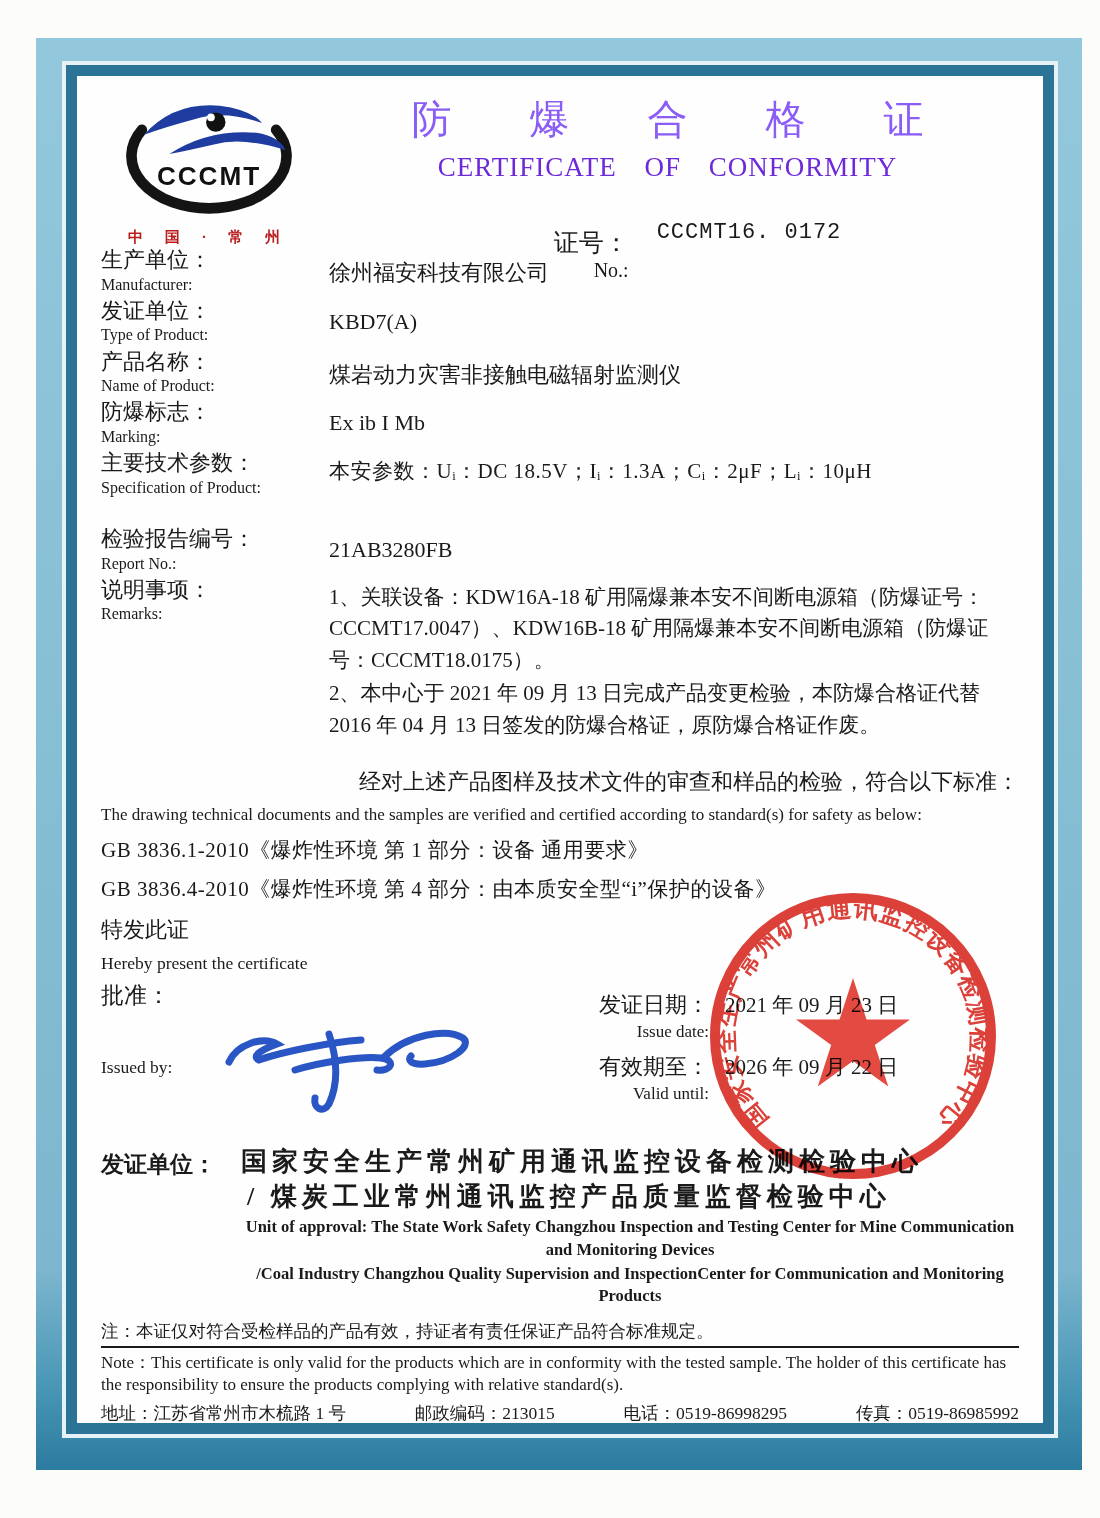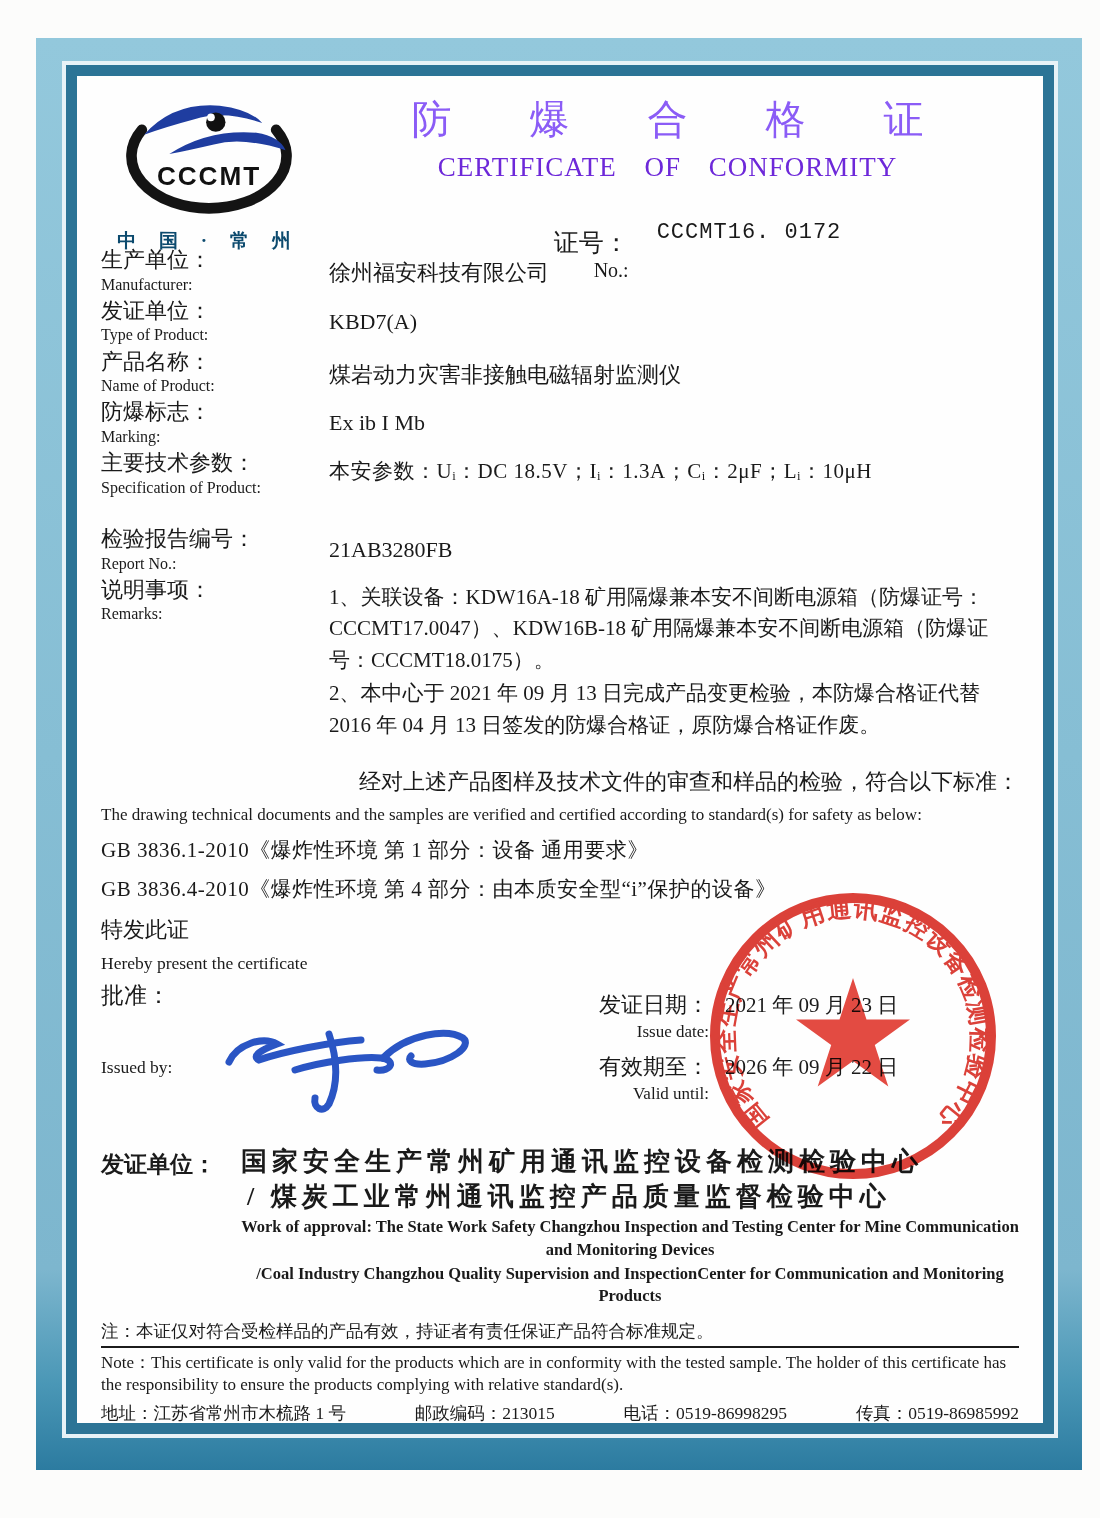--- a/index.html
+++ b/index.html
@@ -7,21 +7,21 @@
   .page { position:relative; width:1100px; height:1518px; background:#fcfcfb; overflow:hidden; }
   .mat { position:absolute; left:36px; top:38px; width:1046px; height:1432px;
          background:linear-gradient(180deg,#93c8dc 0%,#86bed4 50%,#7db6ce 86%,#4a97b6 94%,#2c7ba0 100%); }
   .frame { position:absolute; left:30px; top:27px; right:28px; bottom:36px;
            background:#fefefe; border:11px solid #2c7496; box-shadow:0 0 0 4px #e7f2f7;
            padding:12px 24px 10px 24px; overflow:hidden; }
 
   
   .header { display:flex; height:150px; }
   .logo-block { width:215px; text-align:center; padding-top:6px; }
-  .logo-caption { font-size:19px; letter-spacing:9px; font-weight:bold; margin-top:2px; color:#0c4a6e; }
+  .logo-caption { font-size:15px; letter-spacing:9px; font-weight:bold; margin-top:2px; color:#b91c1c; }
   .title-block { flex:1; text-align:center; padding-top:4px; }
   .title-cn { font-size:40px; letter-spacing:34px; text-indent:34px; white-space:nowrap; color:#8b5cf6; }
   .title-en { font-size:27px; word-spacing:20px; letter-spacing:1px; margin-top:5px; color:#6d28d9; }
   .certno-row { display:flex; justify-content:center; align-items:center; margin-top:0px; margin-left:60px; }
   .certno-labels { text-align:right; }
   .certno-cn { font-size:25px;margin-top:43px; }
   .certno-en { font-size:20px; }
   .certno-value { font-family:"Liberation Mono","DejaVu Sans Mono",monospace; font-size:22px; padding-left:28px; letter-spacing:1px; }
 
   
@@ -214,21 +214,21 @@
             </text>
           </svg>
         </div>
       </div>
 
       <div class="issuer">
         <div class="issuer-label">发证单位：</div>
         <div class="issuer-names">
           <div class="issuer-cn">国家安全生产常州矿用通讯监控设备检测检验中心</div>
           <div class="issuer-cn second">/ 煤炭工业常州通讯监控产品质量监督检验中心</div>
-          <div class="issuer-en"><span>Work of approval:</span> <span>The State Work Safety Changzhou Inspection and Testing Center for Mine Communication and Monitoring Devices</span></div>
+          <div class="issuer-en"><span>Unit of approval:</span> <span>The State Work Safety Changzhou Inspection and Testing Center for Mine Communication and Monitoring Devices</span></div>
           <div class="issuer-en second">/Coal Industry Changzhou Quality Supervision and InspectionCenter for Communication and Monitoring Products</div>
         </div>
       </div>
 
       <div class="footer">
         <div class="note-cn">注：本证仅对符合受检样品的产品有效，持证者有责任保证产品符合标准规定。</div>
         <div class="note-en">Note：This certificate is only valid for the products which are in conformity with the tested sample. The holder of this certificate has the responsibility to ensure the products complying with relative standard(s).</div>
         <div class="addr-row">
           <span>地址：江苏省常州市木梳路 1 号</span>
           <span>邮政编码：213015</span>

